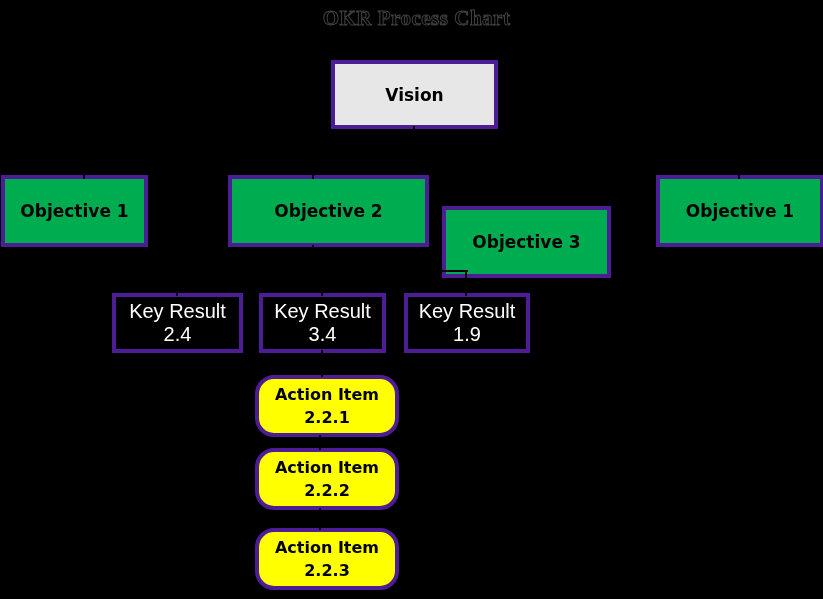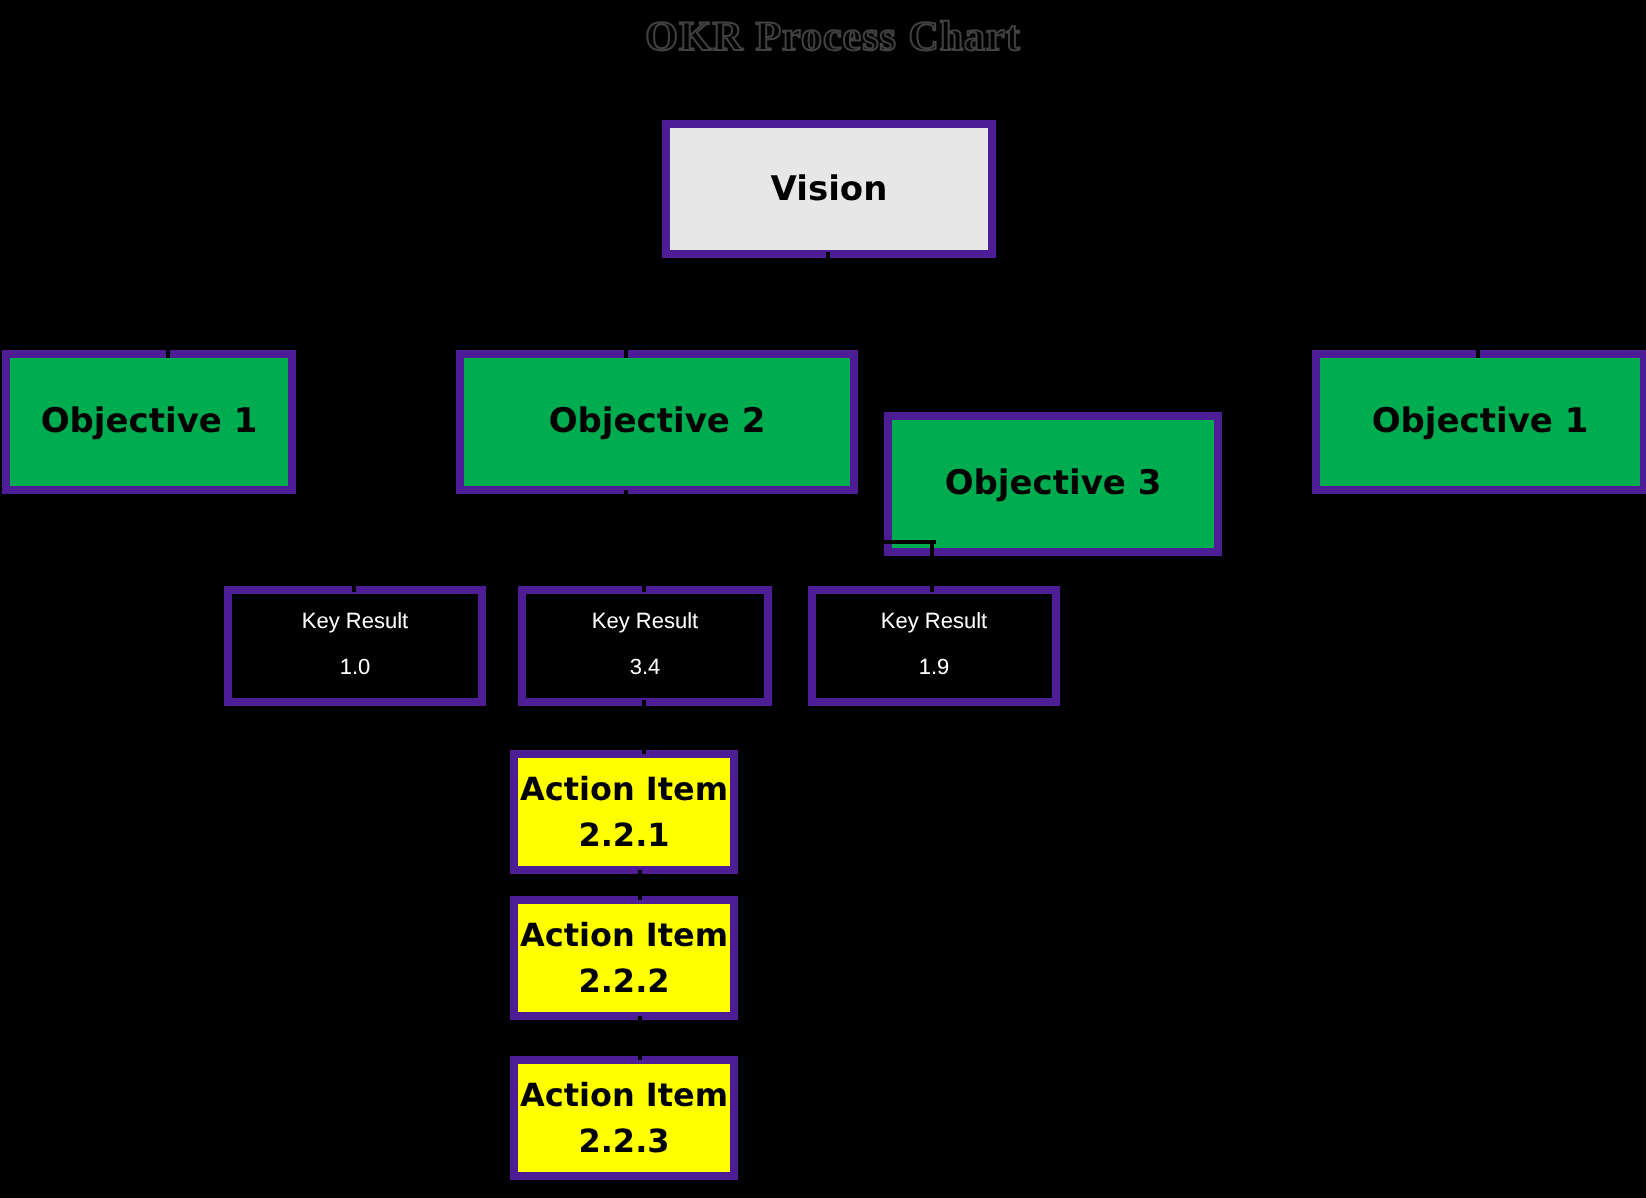--- a/index.html
+++ b/index.html
@@ -59,34 +59,35 @@
   }
   .obj-1 { left: 1px;   width: 147px; }
   .obj-2 { left: 228px; width: 201px; }
   .obj-3 { left: 442px; width: 169px; margin-top: 31px; }
   .obj-4 { left: 656px; width: 168px; }
   .kr-box {
     top: 293px; height: 60px;
     background: #000000;
     color: #FFFFFF;
     font-weight: normal;
-    font-size: 11px;
+    font-size: 20px;
     line-height: 23px;
     font-family: "Liberation Sans", "DejaVu Sans", sans-serif;
   }
   .kr-1 { left: 112px; width: 131px; }
   .kr-2 { left: 259px; width: 127px; }
   .kr-3 { left: 404px; width: 126px; }
   .ai-box {
-    left: 255px; width: 114px; height: 62px;
+    left: 255px; width: 144px; height: 62px;
     background: #FFFF00;
     color: #000000;
     font-weight: bold;
     font-size: 16px;
     line-height: 23px;
+    border-radius: 19px;
   }
   .ai-1 { top: 375px; }
   .ai-2 { top: 448px; }
   .ai-3 { top: 528px; }
   .connector {
     position: absolute;
     background: #000000;
     z-index: 5;
   }
 </style>
@@ -109,21 +110,21 @@
   </div>
   <div class="box objective-box obj-3">
     <span>Objective 3</span>
   </div>
   <div class="box objective-box obj-4">
     <span>Objective 1</span>
   </div>
 
   <div class="box kr-box kr-1">
     <span>Key Result</span>
-    <span>1.0</span>
+    <span>2.4</span>
   </div>
   <div class="box kr-box kr-2">
     <span>Key Result</span>
     <span>3.4</span>
   </div>
   <div class="box kr-box kr-3">
     <span>Key Result</span>
     <span>1.9</span>
   </div>
 

